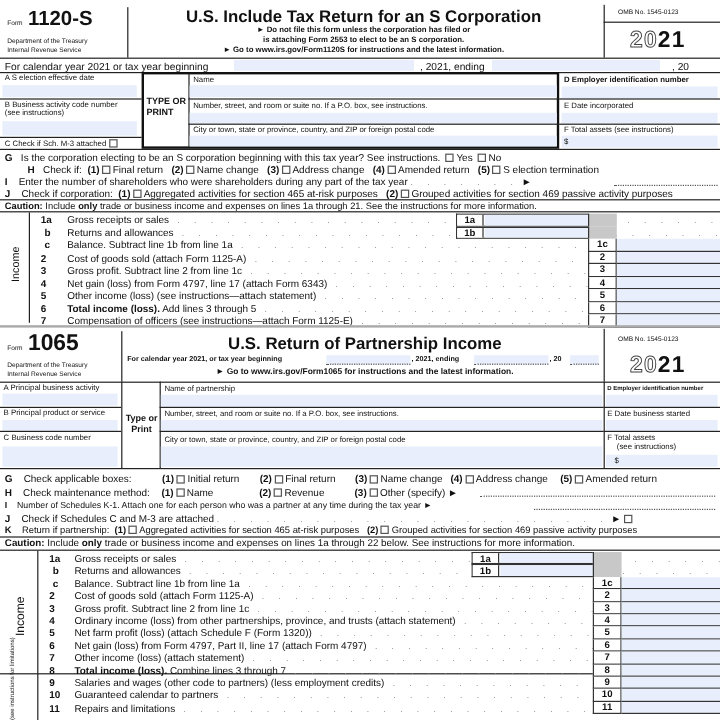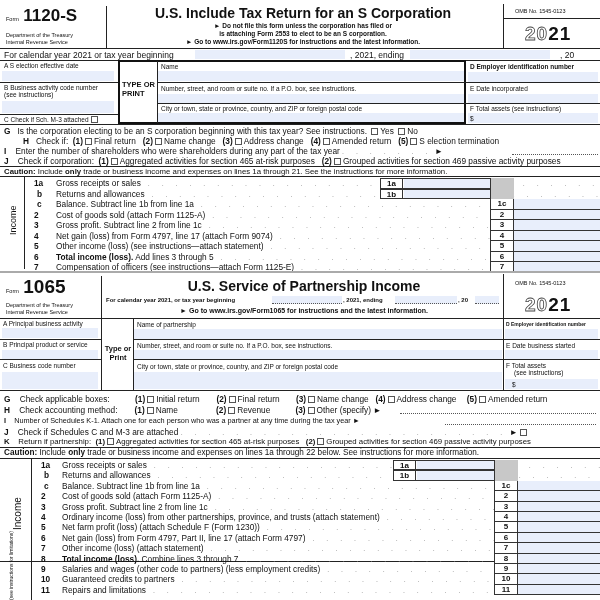--- a/index.html
+++ b/index.html
@@ -157,21 +157,21 @@
         <div class="amt" style="left: 514px; top: 0px; width: 86px; height: 10.5px;"></div>
       </div>
       <div class="abs" style="left: 0px; top: 220px; width: 600px; height: 10.5px;">
         <span class="abs bold row-text" style="left: 34px; top: 0px;">3</span>
         <span class="abs row-text" style="left: 56px; top: 0px;"><span>Gross profit. Subtract line 2 from line 1c</span><span class="dots"> . . . . . . . . . . . . . . . . . . . . . . . . . . . . . . . . . .</span></span>
         <span class="numcell" style="left: 490px; top: 0px; width: 24px; height: 10.5px; border-left: 1px solid rgb(51, 51, 51); border-right: 1px solid rgb(51, 51, 51); border-bottom: 1px solid rgb(51, 51, 51); background: rgb(255, 255, 255);">3</span>
         <div class="amt" style="left: 514px; top: 0px; width: 86px; height: 10.5px;"></div>
       </div>
       <div class="abs" style="left: 0px; top: 230.5px; width: 600px; height: 10.5px;">
         <span class="abs bold row-text" style="left: 34px; top: 0px;">4</span>
-        <span class="abs row-text" style="left: 56px; top: 0px;"><span>Net gain (loss) from Form 4797, line 17 (attach Form 9074)</span><span class="dots"> . . . . . . . . . . . . . . . . . . . . . . . . . . . . . . . . . .</span></span>
+        <span class="abs row-text" style="left: 56px; top: 0px;"><span>Net gain (loss) from Form 4797, line 17 (attach Form 6343)</span><span class="dots"> . . . . . . . . . . . . . . . . . . . . . . . . . . . . . . . . . .</span></span>
         <span class="numcell" style="left: 490px; top: 0px; width: 24px; height: 10.5px; border-left: 1px solid rgb(51, 51, 51); border-right: 1px solid rgb(51, 51, 51); border-bottom: 1px solid rgb(51, 51, 51); background: rgb(255, 255, 255);">4</span>
         <div class="amt" style="left: 514px; top: 0px; width: 86px; height: 10.5px;"></div>
       </div>
       <div class="abs" style="left: 0px; top: 241px; width: 600px; height: 10.5px;">
         <span class="abs bold row-text" style="left: 34px; top: 0px;">5</span>
         <span class="abs row-text" style="left: 56px; top: 0px;"><span>Other income (loss) (see instructions—attach statement)</span><span class="dots"> . . . . . . . . . . . . . . . . . . . . . . . . . . . . . . . . . .</span></span>
         <span class="numcell" style="left: 490px; top: 0px; width: 24px; height: 10.5px; border-left: 1px solid rgb(51, 51, 51); border-right: 1px solid rgb(51, 51, 51); border-bottom: 1px solid rgb(51, 51, 51); background: rgb(255, 255, 255);">5</span>
         <div class="amt" style="left: 514px; top: 0px; width: 86px; height: 10.5px;"></div>
       </div>
       <div class="abs" style="left: 0px; top: 251.5px; width: 600px; height: 10.5px;">
@@ -193,21 +193,21 @@
   <div class="line" style="left:0;top:271px;width:600px;height:2px;background:#aaa;"></div>
   <div class="abs" style="left:6px;top:276px;">
     <span class="tiny">Form</span>
     <span class="bold" style="font-size:19px;">1065</span>
   </div>
   <div class="abs tiny" style="left:6px;top:302px;line-height:7px;">
     <div>Department of the Treasury</div>
     <div>Internal Revenue Service</div>
   </div>
   <div class="vline" style="left:101px;top:276px;height:42px;"></div>
-  <div class="abs bold" style="left:104px;width:400px;top:278px;text-align:center;font-size:14px;">U.S. Service of Partnership Income</div>
+  <div class="abs bold" style="left:104px;width:400px;top:278px;text-align:center;font-size:14px;">U.S. Return of Partnership Income</div>
   <div class="abs bold tiny" style="left:106px;top:297px;font-size:6px;">For calendar year 2021, or tax year beginning</div>
   <div class="abs fill" style="left:272px;top:296px;width:70px;height:8px;border-bottom:1px dotted #555;"></div>
   <div class="abs bold" style="left:343px;top:297px;font-size:6px;">, 2021, ending</div>
   <div class="abs fill" style="left:395px;top:296px;width:62px;height:8px;border-bottom:1px dotted #555;"></div>
   <div class="abs bold" style="left:458px;top:297px;font-size:6px;">, 20</div>
   <div class="abs fill" style="left:475px;top:296px;width:24px;height:8px;border-bottom:1px dotted #555;"></div>
   <div class="abs bold" style="left:104px;width:400px;top:307px;text-align:center;font-size:7px;">► Go to www.irs.gov/Form1065 for instructions and the latest information.</div>
 
   <div class="vline" style="left:503px;top:274px;height:44px;"></div>
   <div class="abs tiny" style="left:515px;top:280px;">OMB No. 1545-0123</div>
@@ -256,21 +256,21 @@
     <b>G</b>&nbsp;&nbsp;&nbsp;
     <span style="display:inline-block;width:113px;">Check applicable boxes:</span>
     <b>(1)</b><span class="cb"></span><span style="display:inline-block;width:58px;">Initial return</span>
     <b>(2)</b><span class="cb"></span><span style="display:inline-block;width:56px;">Final return</span>
     <b>(3)</b><span class="cb"></span><span style="display:inline-block;width:56px;">Name change</span>
     <b>(4)</b><span class="cb"></span><span style="display:inline-block;width:68px;">Address change</span>
     <b>(5)</b><span class="cb"></span><span>Amended return</span>
   </div>
   <div class="abs row-text" style="left:4px;top:405px;">
     <b>H</b>&nbsp;&nbsp;&nbsp;
-    <span style="display:inline-block;width:113px;">Check accounting method:</span>
+    <span style="display:inline-block;width:113px;">Check maintenance method:</span>
     <b>(1)</b><span class="cb"></span><span style="display:inline-block;width:58px;">Name</span>
     <b>(2)</b><span class="cb"></span><span style="display:inline-block;width:56px;">Revenue</span>
     <b>(3)</b><span class="cb"></span><span>Other (specify) ►</span>
   </div>
   <div class="abs" style="left:400px;top:405px;width:196px;height:9px;border-bottom:1px dotted #555;"></div>
   <div class="abs row-text" style="left:4px;top:416px;font-size:7.3px;">
     <b>I</b>&nbsp;&nbsp;&nbsp;
     <span>Number of Schedules K-1. Attach one for each person who was a partner at any time during the tax year ►</span>
   </div>
   <div class="abs" style="left:445px;top:416px;width:151px;height:9px;border-bottom:1px dotted #555;"></div>
@@ -333,21 +333,21 @@
         <div class="amt" style="left: 518px; top: 0px; width: 82px; height: 10.4px;"></div>
       </div>
       <div class="abs" style="left: 0px; top: 512px; width: 600px; height: 10.4px;">
         <span class="abs bold row-text" style="left: 41px; top: 0px;">4</span>
         <span class="abs row-text" style="left: 62px; top: 0px;"><span>Ordinary income (loss) from other partnerships, province, and trusts (attach statement)</span><span class="dots"> . . . . . . . . . . . . . . . . . . . . . . . . . . . . . . . . . .</span></span>
         <span class="numcell" style="left: 494px; top: 0px; width: 24px; height: 10.4px; border-left: 1px solid rgb(51, 51, 51); border-right: 1px solid rgb(51, 51, 51); border-bottom: 1px solid rgb(51, 51, 51); background: rgb(255, 255, 255);">4</span>
         <div class="amt" style="left: 518px; top: 0px; width: 82px; height: 10.4px;"></div>
       </div>
       <div class="abs" style="left: 0px; top: 522.4px; width: 600px; height: 10.4px;">
         <span class="abs bold row-text" style="left: 41px; top: 0px;">5</span>
-        <span class="abs row-text" style="left: 62px; top: 0px;"><span>Net farm profit (loss) (attach Schedule F (Form 1230))</span><span class="dots"> . . . . . . . . . . . . . . . . . . . . . . . . . . . . . . . . . .</span></span>
+        <span class="abs row-text" style="left: 62px; top: 0px;"><span>Net farm profit (loss) (attach Schedule F (Form 1320))</span><span class="dots"> . . . . . . . . . . . . . . . . . . . . . . . . . . . . . . . . . .</span></span>
         <span class="numcell" style="left: 494px; top: 0px; width: 24px; height: 10.4px; border-left: 1px solid rgb(51, 51, 51); border-right: 1px solid rgb(51, 51, 51); border-bottom: 1px solid rgb(51, 51, 51); background: rgb(255, 255, 255);">5</span>
         <div class="amt" style="left: 518px; top: 0px; width: 82px; height: 10.4px;"></div>
       </div>
       <div class="abs" style="left: 0px; top: 532.8px; width: 600px; height: 10.4px;">
         <span class="abs bold row-text" style="left: 41px; top: 0px;">6</span>
         <span class="abs row-text" style="left: 62px; top: 0px;"><span>Net gain (loss) from Form 4797, Part II, line 17 (attach Form 4797)</span><span class="dots"> . . . . . . . . . . . . . . . . . . . . . . . . . . . . . . . . . .</span></span>
         <span class="numcell" style="left: 494px; top: 0px; width: 24px; height: 10.4px; border-left: 1px solid rgb(51, 51, 51); border-right: 1px solid rgb(51, 51, 51); border-bottom: 1px solid rgb(51, 51, 51); background: rgb(255, 255, 255);">6</span>
         <div class="amt" style="left: 518px; top: 0px; width: 82px; height: 10.4px;"></div>
       </div>
       <div class="abs" style="left: 0px; top: 543.2px; width: 600px; height: 10.4px;">
@@ -363,21 +363,21 @@
         <div class="amt" style="left: 518px; top: 0px; width: 82px; height: 10.4px;"></div>
       </div>
       <div class="abs" style="left: 0px; top: 564px; width: 600px; height: 10.4px;">
         <span class="abs bold row-text" style="left: 41px; top: 0px;">9</span>
         <span class="abs row-text" style="left: 62px; top: 0px;"><span>Salaries and wages (other code to partners) (less employment credits)</span><span class="dots"> . . . . . . . . . . . . . . . . . . . . . . . . . . . . . . . . . .</span></span>
         <span class="numcell" style="left: 494px; top: 0px; width: 24px; height: 10.4px; border-left: 1px solid rgb(51, 51, 51); border-right: 1px solid rgb(51, 51, 51); border-bottom: 1px solid rgb(51, 51, 51); background: rgb(255, 255, 255);">9</span>
         <div class="amt" style="left: 518px; top: 0px; width: 82px; height: 10.4px;"></div>
       </div>
       <div class="abs" style="left: 0px; top: 574.4px; width: 600px; height: 10.4px;">
         <span class="abs bold row-text" style="left: 41px; top: 0px;">10</span>
-        <span class="abs row-text" style="left: 62px; top: 0px;"><span>Guaranteed credits to partners</span><span class="dots"> . . . . . . . . . . . . . . . . . . . . . . . . . . . . . . . . . .</span></span>
+        <span class="abs row-text" style="left: 62px; top: 0px;"><span>Guaranteed calendar to partners</span><span class="dots"> . . . . . . . . . . . . . . . . . . . . . . . . . . . . . . . . . .</span></span>
         <span class="numcell" style="left: 494px; top: 0px; width: 24px; height: 10.4px; border-left: 1px solid rgb(51, 51, 51); border-right: 1px solid rgb(51, 51, 51); border-bottom: 1px solid rgb(51, 51, 51); background: rgb(255, 255, 255);">10</span>
         <div class="amt" style="left: 518px; top: 0px; width: 82px; height: 10.4px;"></div>
       </div>
       <div class="abs" style="left: 0px; top: 584.8px; width: 600px; height: 10.4px;">
         <span class="abs bold row-text" style="left: 41px; top: 0px;">11</span>
         <span class="abs row-text" style="left: 62px; top: 0px;"><span>Repairs and limitations</span><span class="dots"> . . . . . . . . . . . . . . . . . . . . . . . . . . . . . . . . . .</span></span>
         <span class="numcell" style="left: 494px; top: 0px; width: 24px; height: 10.4px; border-left: 1px solid rgb(51, 51, 51); border-right: 1px solid rgb(51, 51, 51); border-bottom: 1px solid rgb(51, 51, 51); background: rgb(255, 255, 255);">11</span>
         <div class="amt" style="left: 518px; top: 0px; width: 82px; height: 10.4px;"></div>
       </div>
     </div>

